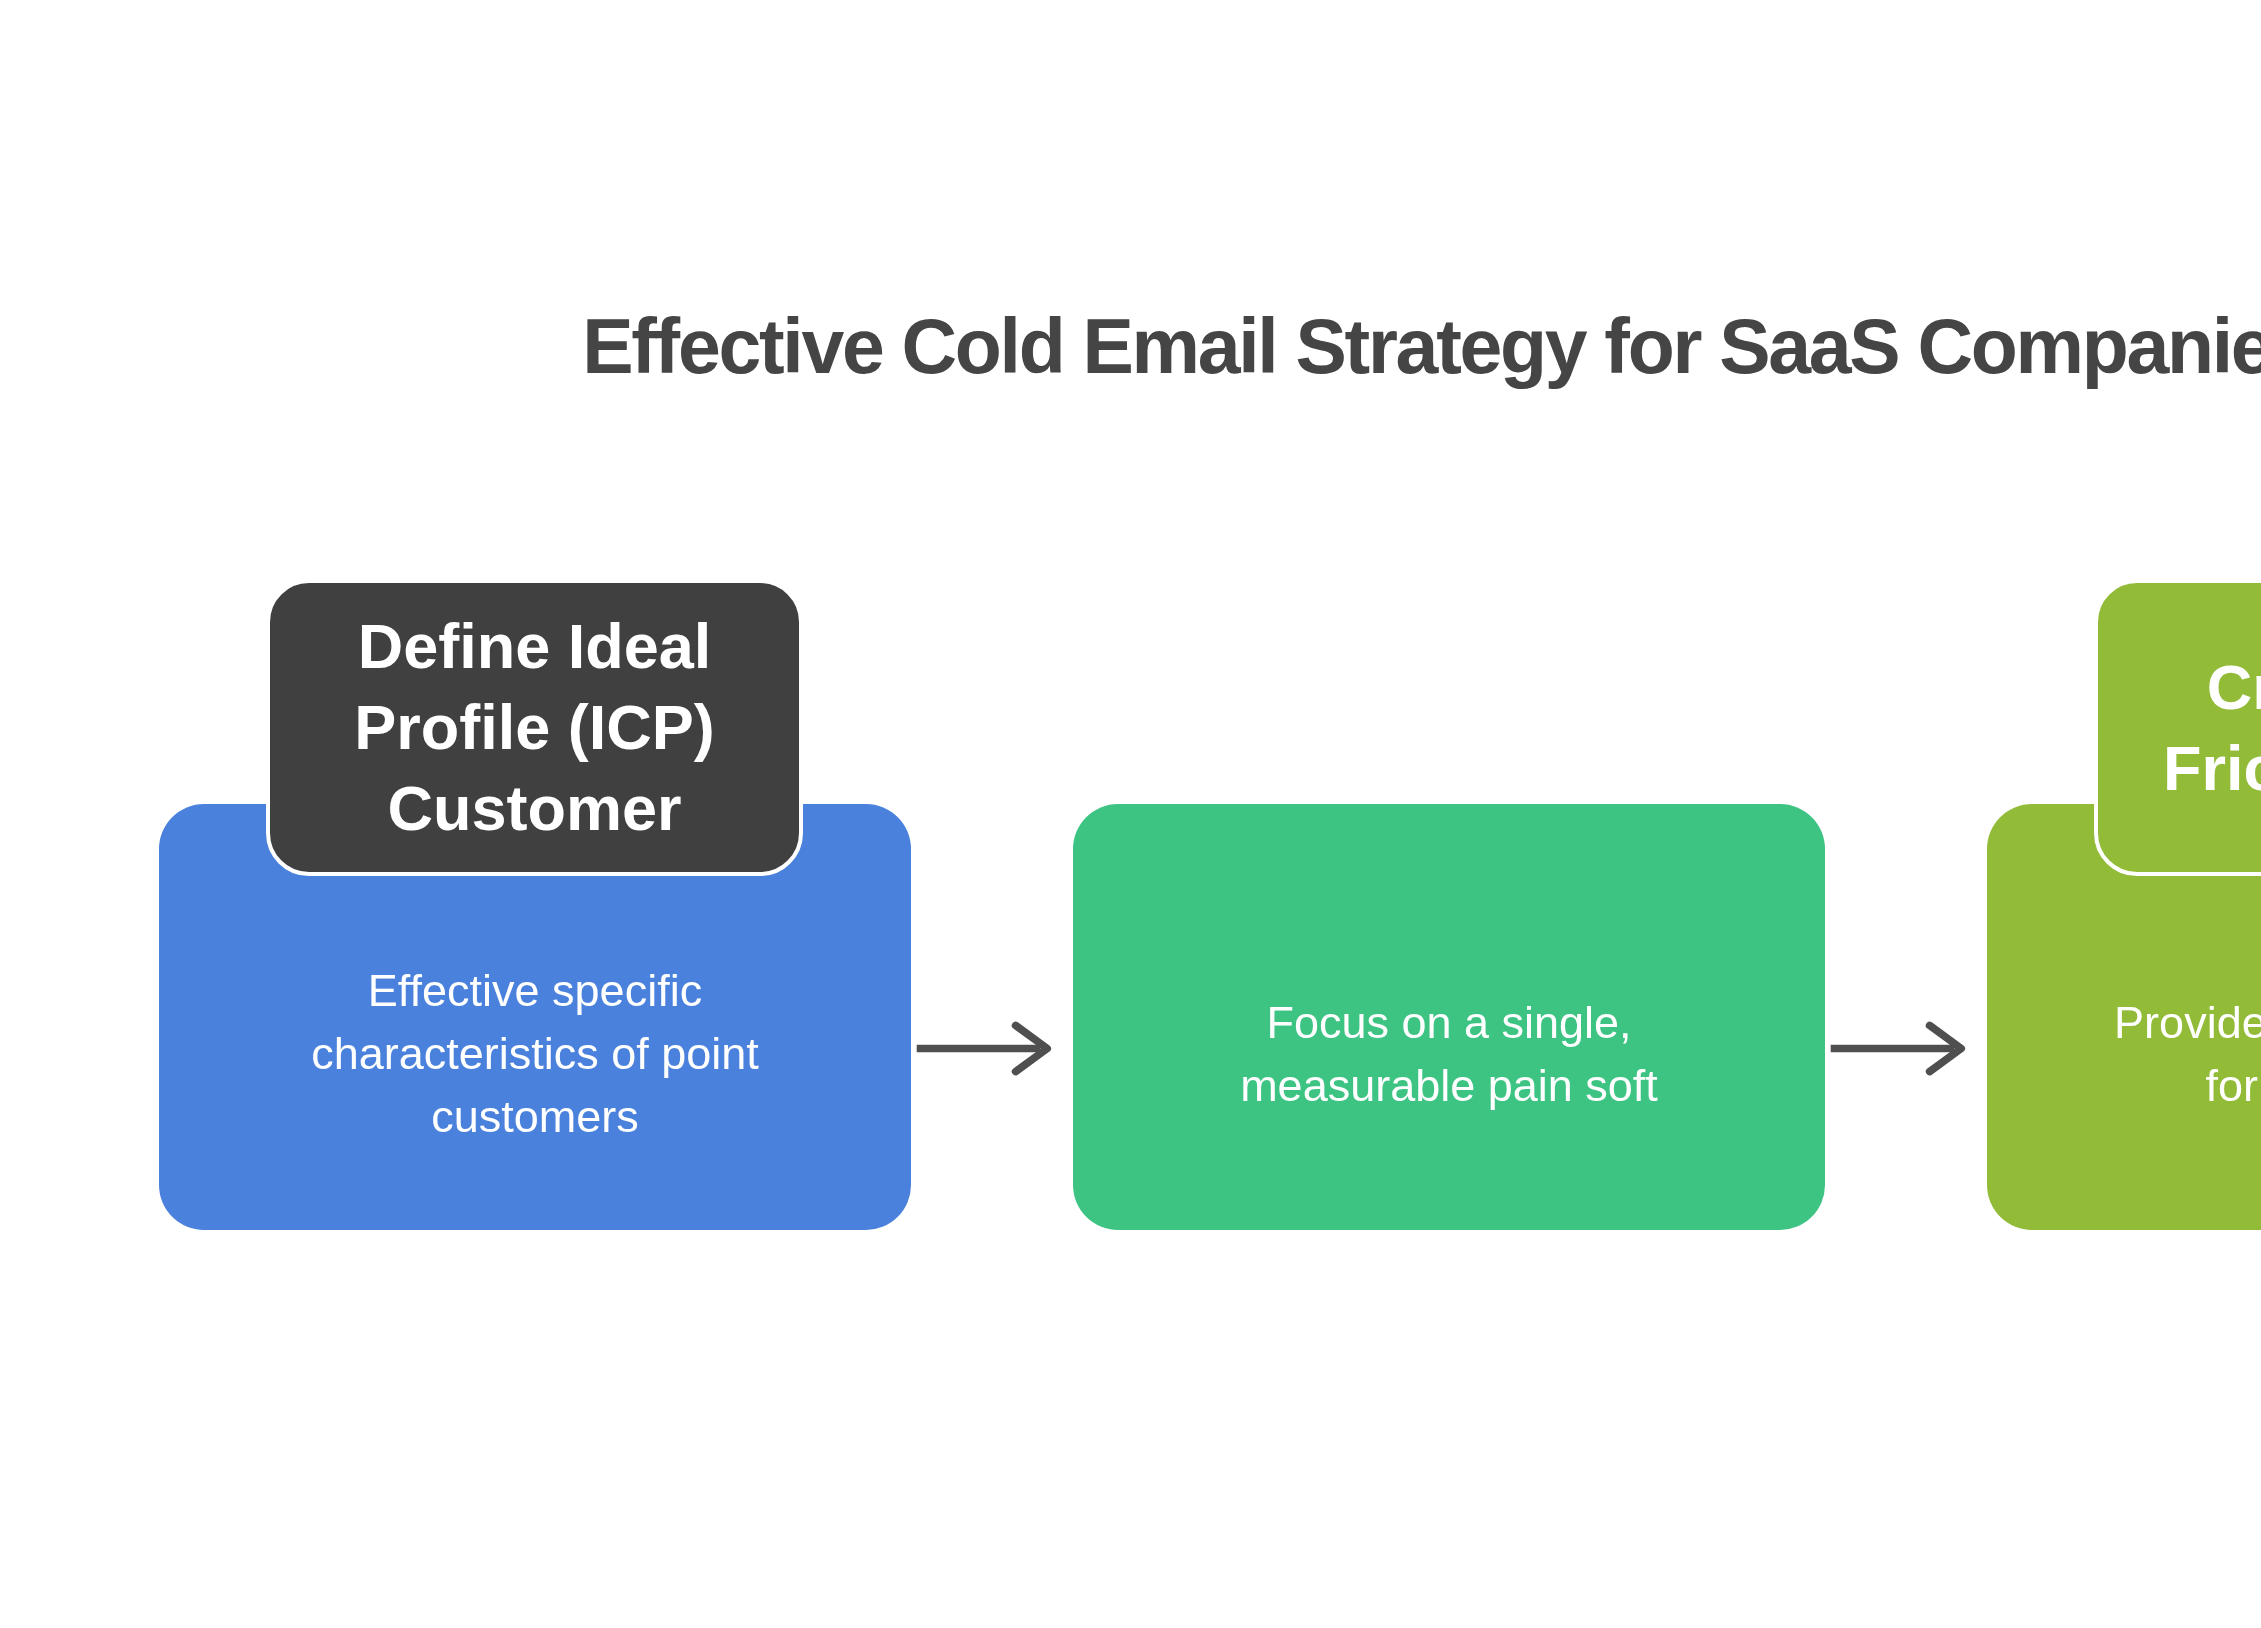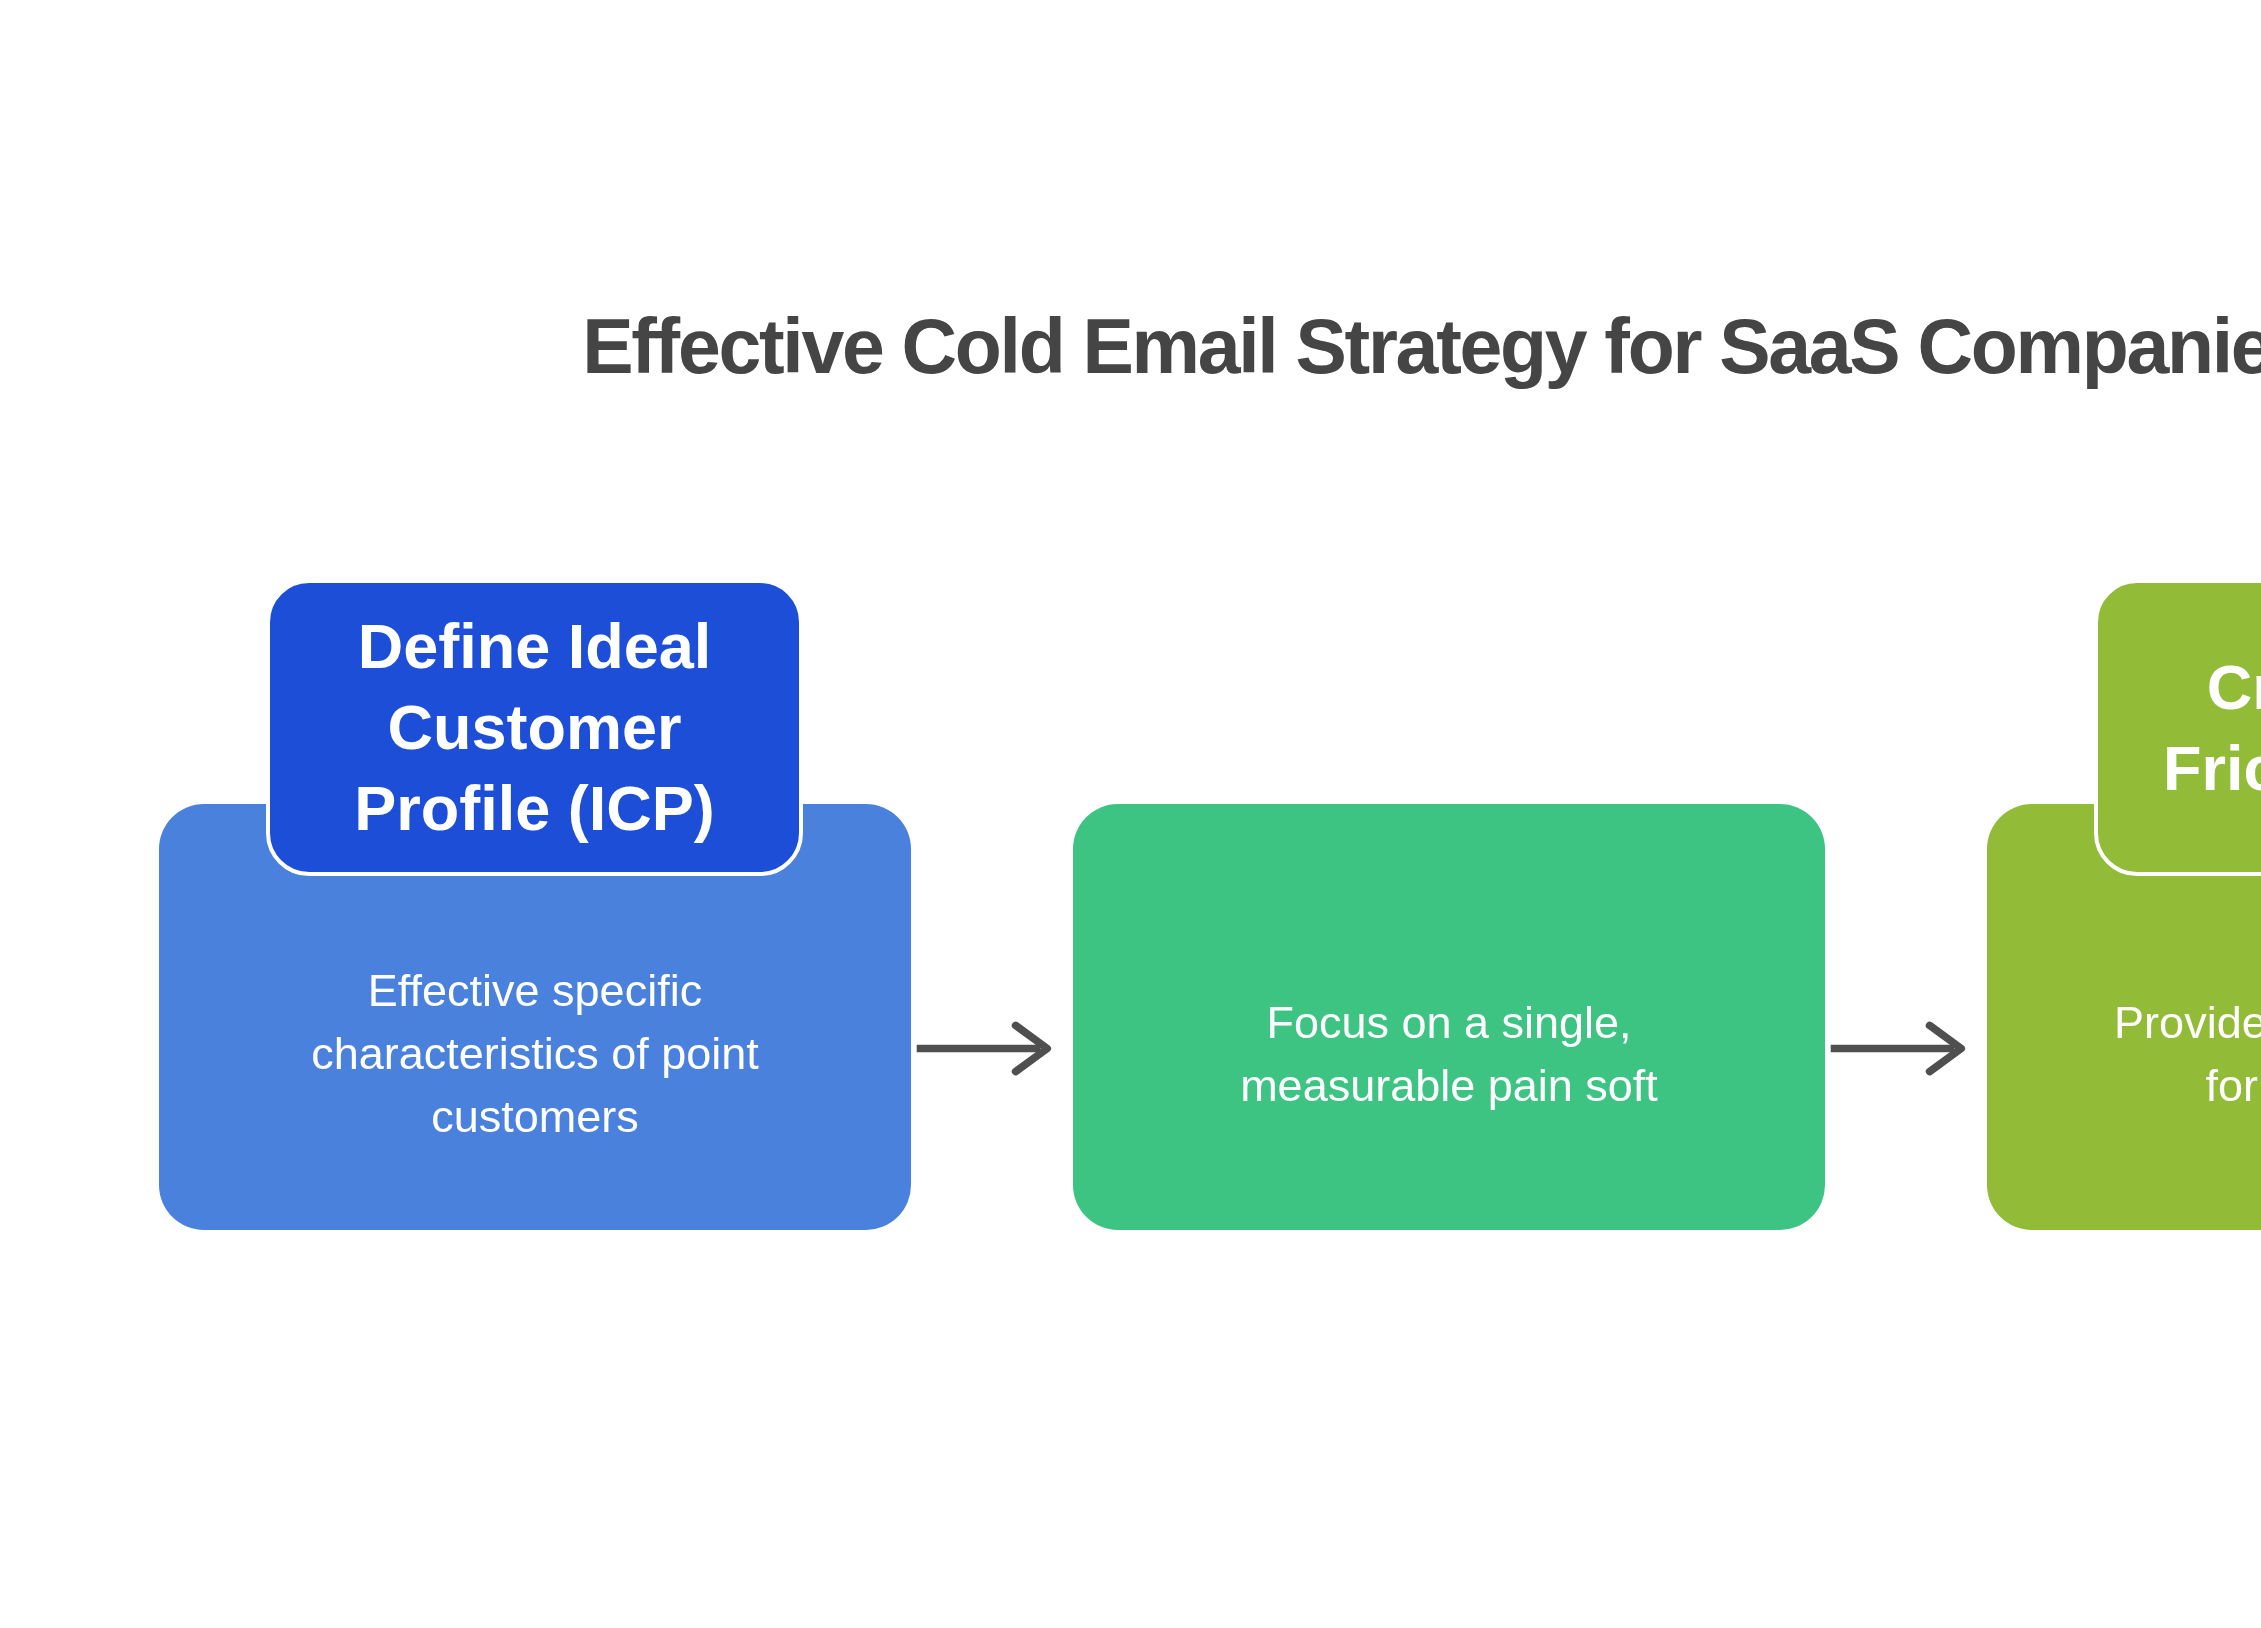--- a/index.html
+++ b/index.html
@@ -96,25 +96,25 @@
 </style>
 </head>
 <body>
 
 <div class="canvas">
 
   <div class="title" style="color: rgb(69, 69, 69);">Effective Cold Email Strategy for SaaS Companies</div>
 
   <div class="card" style="left: 159px; color: rgb(255, 255, 255);">
     <div class="card-body" style="background-color: rgb(74, 129, 220);"></div>
-    <div class="card-header" style="background-color: #1d4ed8;">
+    <div class="card-header" style="background-color: #404040;">
       <div class="heading-text">
         <span class="line">Define Ideal</span>
+        <span class="line">Profile (ICP)</span>
         <span class="line">Customer</span>
-        <span class="line">Profile (ICP)</span>
       </div>
     </div>
     <div class="card-desc">
       <div class="desc-text">
         <span class="line">Effective specific</span>
         <span class="line">characteristics of point</span>
         <span class="line">customers</span>
       </div>
     </div>
   </div>

